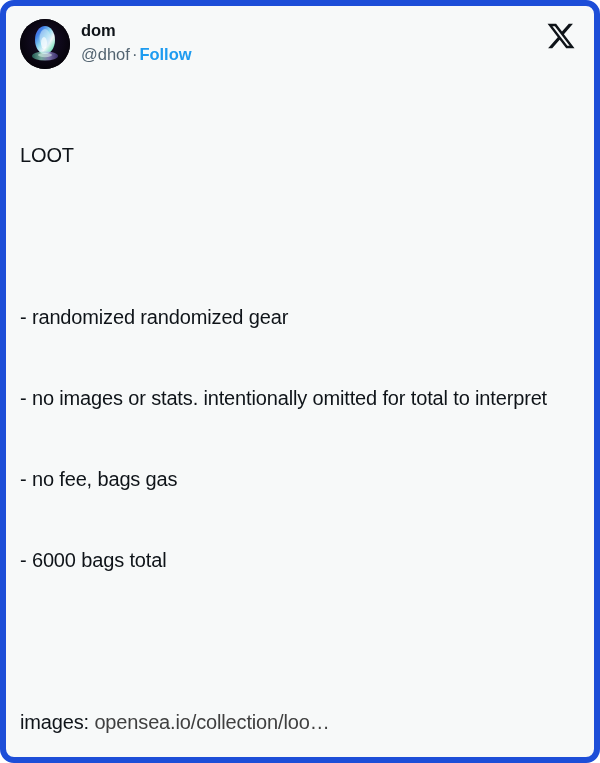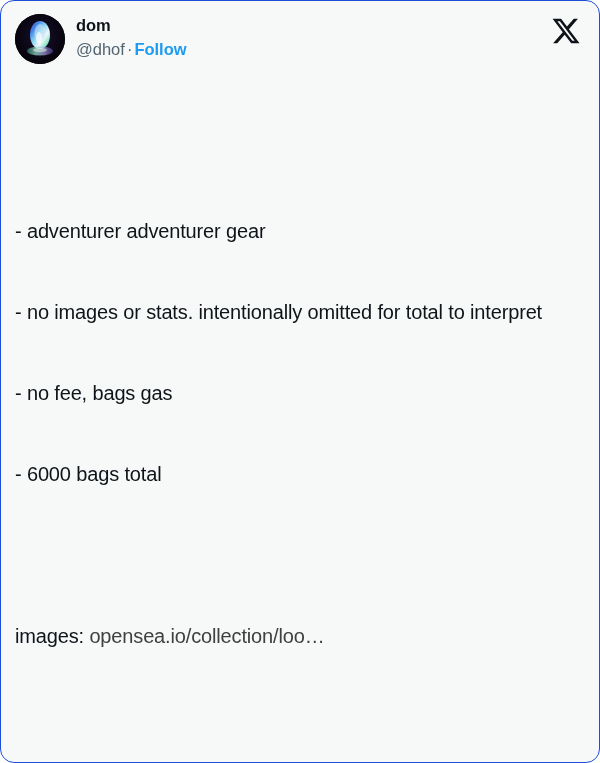--- a/index.html
+++ b/index.html
@@ -14,21 +14,21 @@
     -webkit-font-smoothing: antialiased;
     overflow: hidden;
   }
 
   .tweet-card {
     position: relative;
     box-sizing: border-box;
     width: 600px;
     height: 763px;
     background: #f7f9f9;
-    border: 1px solid #1d4ed8;
+    border: 6px solid #1d4ed8;
     border-radius: 14px;
     padding: 12px 14px 0 14px;
     overflow: hidden;
   }
 
   
   .tweet-header {
     display: flex;
     align-items: flex-start;
     height: 56px;
@@ -145,22 +145,23 @@
     </div>
 
     <div class="x-logo">
       <svg width="30" height="30" viewBox="0 0 24 24" aria-hidden="true">
         <path fill="#0f1419" d="M18.244 2.25h3.308l-7.227 8.26 8.502 11.24H16.17l-5.214-6.817L4.99 21.75H1.68l7.73-8.835L1.254 2.25H8.08l4.713 6.231zm-1.161 17.52h1.833L7.084 4.126H5.117z"></path>
       </svg>
     </div>
   </div>
 
   <div class="tweet-body">
+    <span class="para">LOOT</span>
     <span class="blank-line"></span>
-    <span class="para">- adventurer adventurer gear</span>
+    <span class="para">- randomized randomized gear</span>
     <span class="para">- no images or stats. intentionally omitted for total to interpret</span>
     <span class="para">- no fee, bags gas</span>
     <span class="para">- 6000 bags total</span>
     <span class="blank-line"></span>
     <span class="para"><span>images: </span><a class="tweet-link" href="#">opensea.io/collection/loo…</a></span>
     
     
     
   </div>
 

